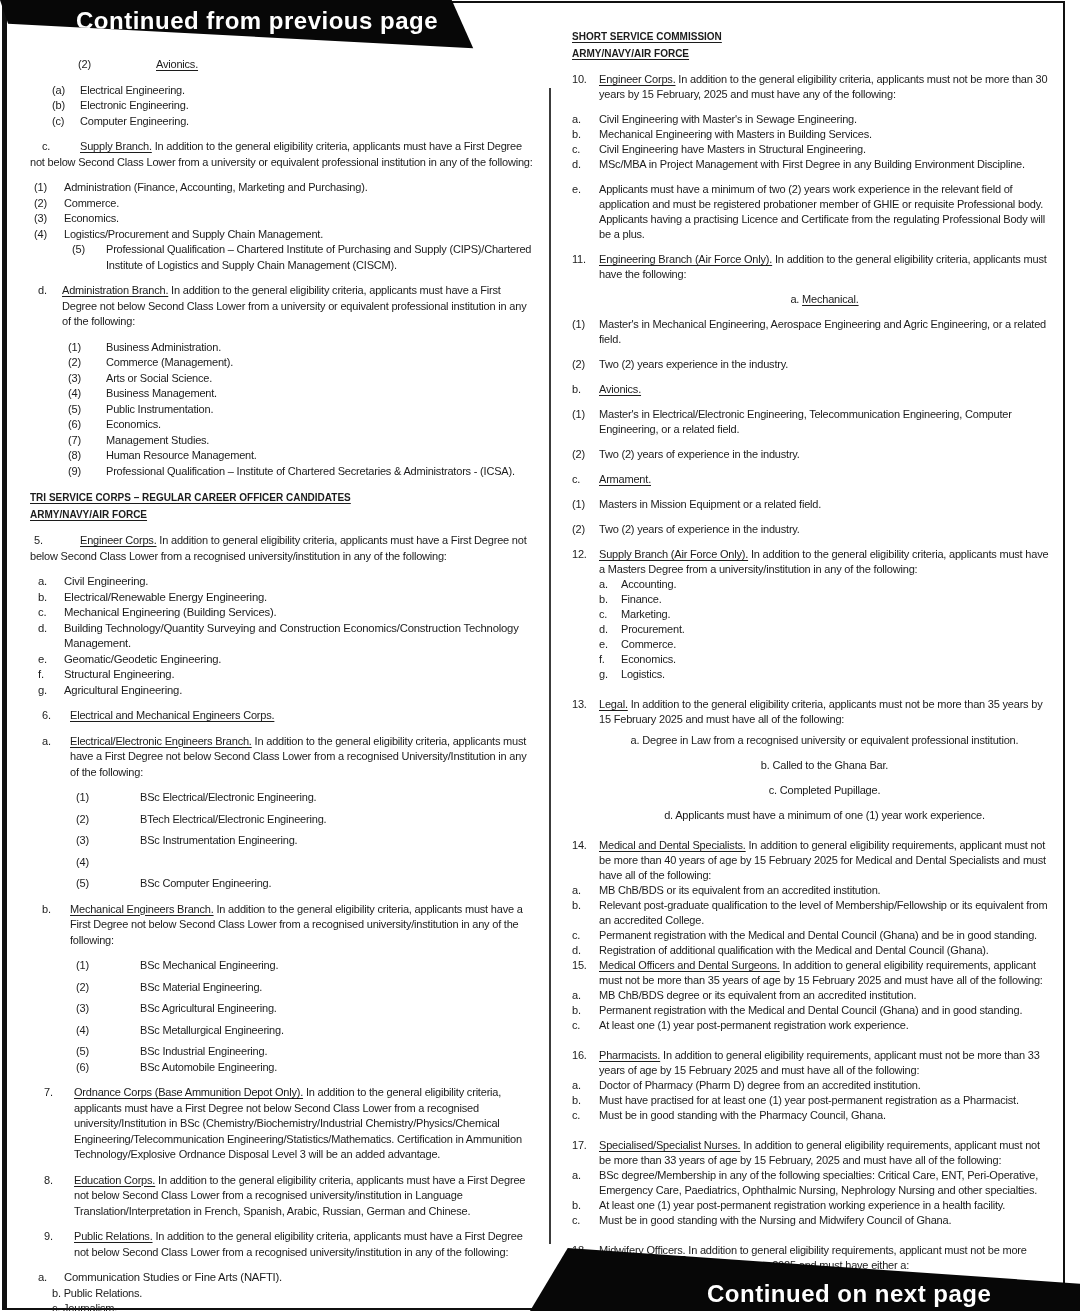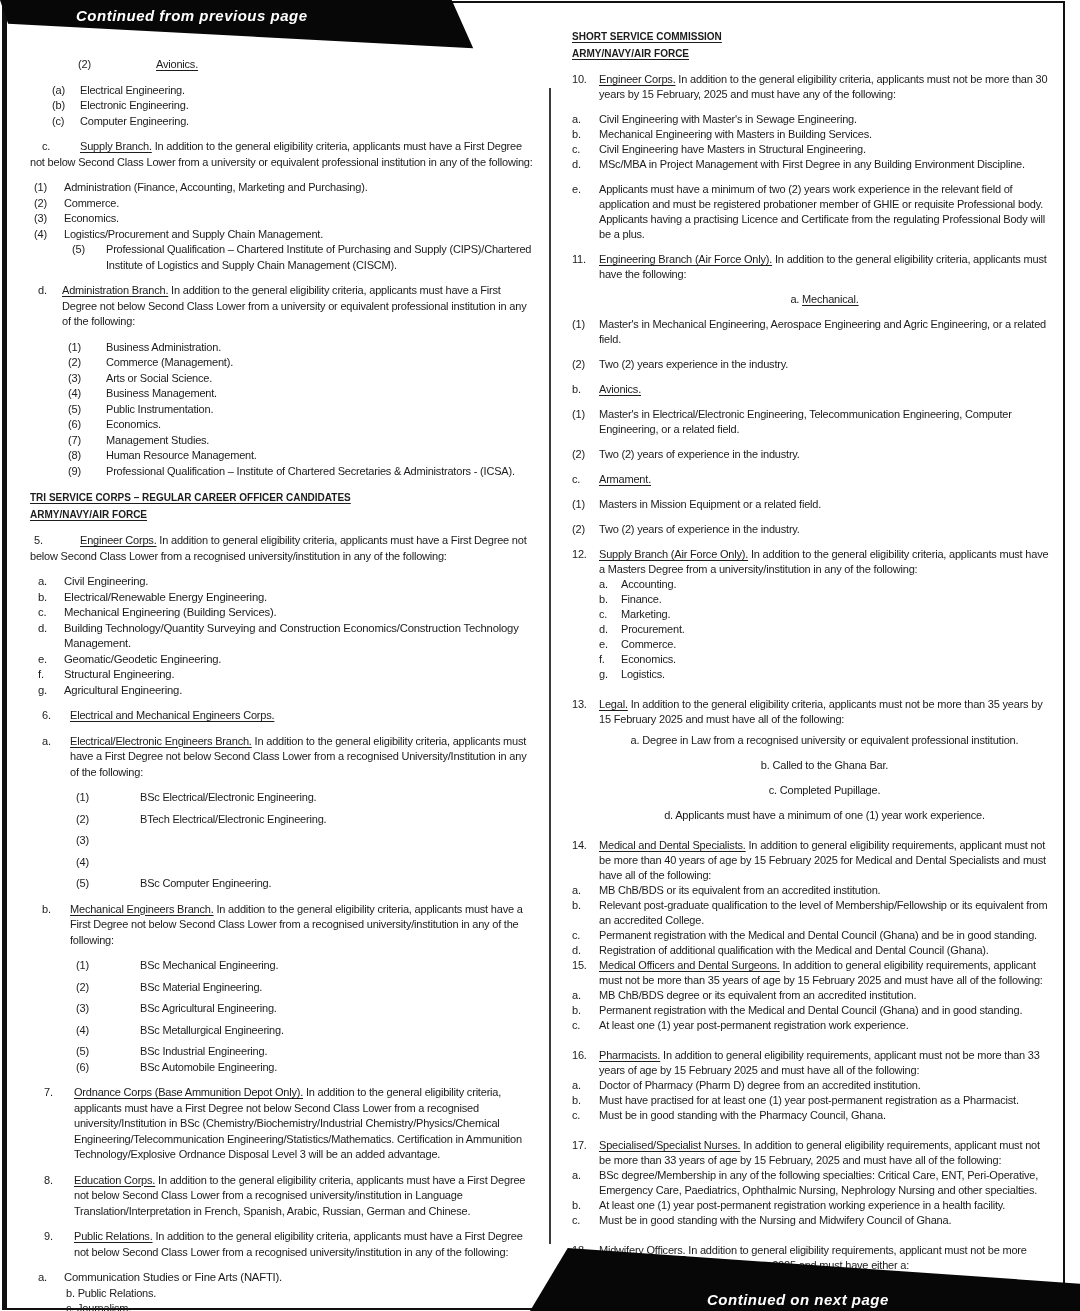--- a/index.html
+++ b/index.html
@@ -16,21 +16,21 @@
   }
   
   .banner{position:absolute;background:#070707;z-index:6;}
   .banner-top{left:0;top:0;width:478px;height:58px;
     clip-path:polygon(0 0,94.5% 0,99% 83%,1.7% 41%);}
   .banner-top .btxt{position:absolute;left:76px;top:7px;}
   .banner-bottom{left:525px;top:1246px;width:555px;height:65px;
     clip-path:polygon(7.7% 3%,100% 58%,100% 100%,0.9% 100%);}
   .banner-bottom .btxt{position:absolute;left:182px;bottom:3px;}
   .btxt{
-    color:#ffffff;font-weight:700;font-style:italic;font-size:15px;
+    color:#ffffff;font-weight:700;font-size:24px;
     letter-spacing:0.5px;white-space:nowrap;
   }
   
   .divider{position:absolute;left:549px;top:88px;width:2px;height:1156px;background:#3c3c3c;z-index:2;}
   
   .col{position:absolute;color:#1c1c1c;font-size:11px;line-height:15.5px;letter-spacing:-0.2px;z-index:3;}
   #col-left{left:30px;top:57px;width:506px;}
   #col-right{left:572px;top:28px;width:478px;line-height:15px;}
   
   .it{display:flex;align-items:baseline;}
@@ -48,21 +48,21 @@
   .s-i3{margin-left:48px;}  .s-i3 .num{width:78px;}
   .s-ia{margin-left:22px;}  .s-ia .num{width:28px;}
   .s-n0{margin-left:4px;}   .s-n0 .num{width:30px;}
   .s-n1{margin-left:42px;}  .s-n1 .num{width:34px;}
   .s-a0{margin-left:8px;}   .s-a0 .num{width:24px;}
   .s-n2{margin-left:38px;}  .s-n2 .num{width:38px;}
   .s-a1{margin-left:8px;font-size:11.3px;}   .s-a1 .num{width:26px;}
   .s-sec2{margin-left:12px;}.s-sec2 .num{width:28px;}
   .s-nb{margin-left:46px;}  .s-nb .num{width:64px;}
   .s-sec{margin-left:14px;} .s-sec .num{width:30px;}
-  .s-cont{margin-left:36px;}
+  .s-cont{margin-left:22px;}
   
   .s-rsec .num{width:27px;}
   .s-rcont{margin-left:27px;text-align:center;}
   .s-rsub{margin-left:27px;} .s-rsub .num{width:22px;}
 </style>
 </head>
 <body>
 
 <div class="frame"></div>
 
@@ -192,20 +192,21 @@
     <div class="it s-nb mb1">
       <span class="num">(1)</span>
       <span class="body"><span>BSc Electrical/Electronic Engineering.</span></span>
     </div>
     <div class="it s-nb mb1">
       <span class="num">(2)</span>
       <span class="body"><span>BTech Electrical/Electronic Engineering.</span></span>
     </div>
     <div class="it s-nb mb1">
       <span class="num">(3)</span>
+      <span class="body"><span>BSc Instrumentation Engineering.</span></span>
     </div>
     <div class="it s-nb mb1">
       <span class="num">(4)</span>
     </div>
     <div class="it s-nb mb2">
       <span class="num">(5)</span>
       <span class="body"><span>BSc Computer Engineering.</span></span>
     </div>
     <div class="it s-sec2 mb2">
       <span class="num">b.</span>

